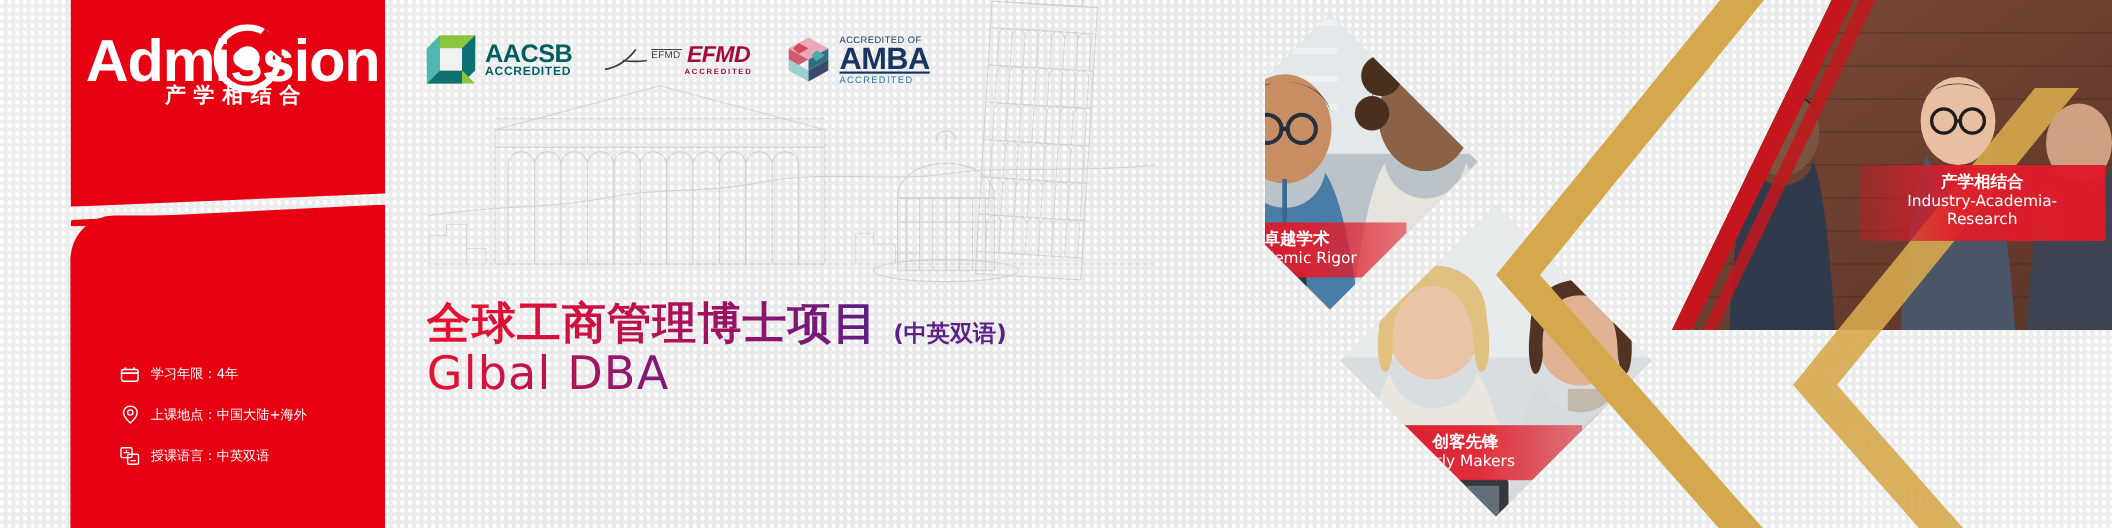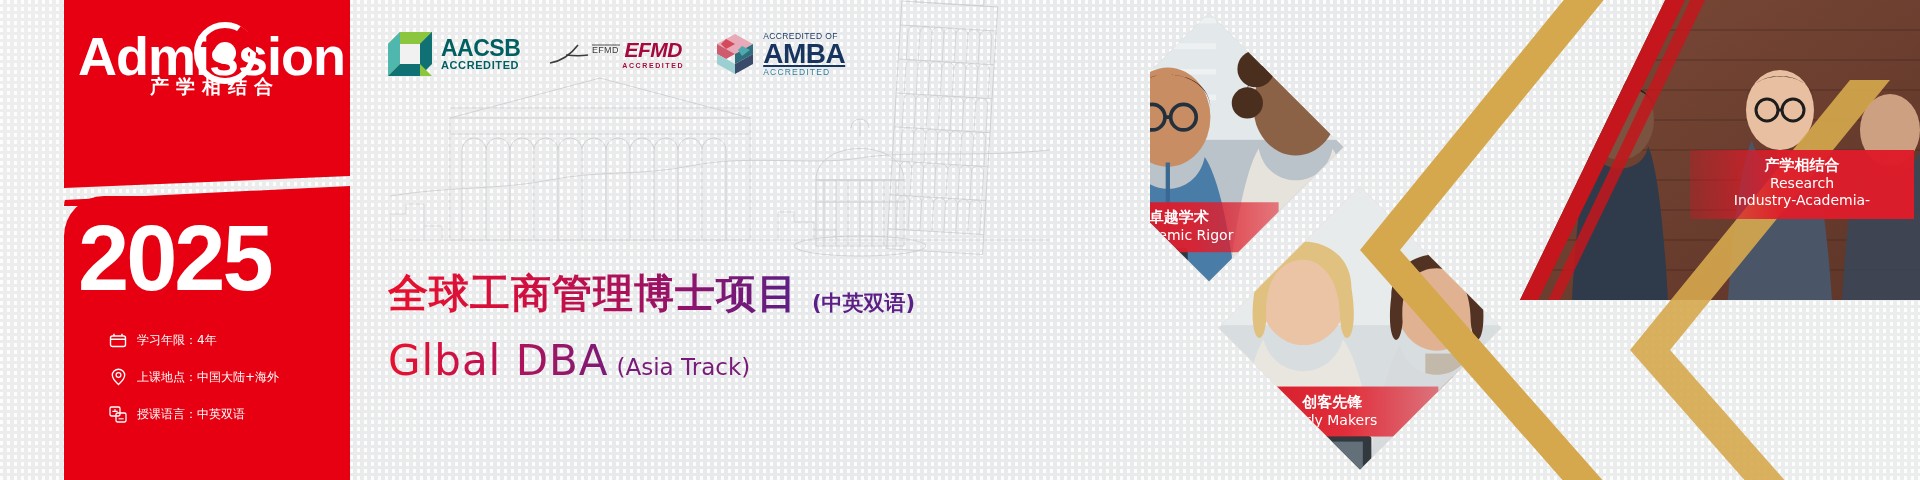--- a/index.html
+++ b/index.html
@@ -61,21 +61,21 @@
     font-family:"DejaVu Sans",sans-serif;letter-spacing:1px;
     background:linear-gradient(90deg,#1f1bb5 0%,#4a13a8 18%,#8b0f6e 34%,#cc1122 52%,#ef4415 66%,#f7941e 80%,#f5e23c 100%);
     -webkit-background-clip:text;background-clip:text;color:transparent;
     text-shadow:none;}
   .h2{position:absolute;left:388px;top:266px;z-index:7;display:flex;align-items:flex-end;}
   .h2 .m{font-size:40px;font-weight:bold;font-family:Liberation Mono, monospace;letter-spacing:1px;
     background:linear-gradient(90deg,#e8112d 0%,#d01040 34%,#9c1164 66%,#5b1f86 100%);
     -webkit-background-clip:text;background-clip:text;color:transparent;}
   .h2 .s{font-size:21px;font-weight:bold;font-family:"DejaVu Sans",sans-serif;color:#5b1f86;
     margin-left:14px;padding-bottom:4px;}
-  .h3{position:absolute;left:388px;top:336px;z-index:7;display:flex;align-items:flex-end;}
+  .h3{position:absolute;left:388px;top:315px;z-index:7;display:flex;align-items:flex-start;}
   .h3 .m{font-size:42px;font-family:"DejaVu Sans",sans-serif;letter-spacing:1px;
     background:linear-gradient(90deg,#e8112d 0%,#c01250 45%,#7a1a78 100%);
     -webkit-background-clip:text;background-clip:text;color:transparent;}
   .h3 .s{font-size:23px;font-family:"DejaVu Sans",sans-serif;color:#7a1a78;margin-left:8px;padding-bottom:5px;}
 
   
   .right{position:absolute;left:1150px;top:0;width:770px;height:480px;overflow:hidden;z-index:4;}
   .dia{position:absolute;transform:rotate(45deg);overflow:hidden;}
   .dia .inner{position:absolute;left:0;top:0;width:100%;height:100%;transform:rotate(-45deg) scale(1.42);}
   .gold{background:#d6a84e;}
@@ -204,21 +204,20 @@
   <div class="adm-logo">
     <div class="adm-word">Admission</div>
     <div class="adm-cn">产学相结合</div>
   </div>
   <svg class="adm-mark" viewBox="0 0 62 62">
     <circle cx="31" cy="31" r="28" fill="none" stroke="#fff" stroke-width="6"></circle>
     <circle cx="31" cy="31" r="11" fill="#fff"></circle>
     <rect x="27" y="0" width="30" height="12" fill="#e60012" transform="rotate(38 31 31)"></rect>
   </svg>
 
-  <div class="year">2025</div>
 
   <div class="info-list">
     <div class="info-row">
       <span class="info-ico">
         <svg width="18" height="16" viewBox="0 0 18 16">
             <rect x="1.5" y="4" width="15" height="10.5" rx="2" fill="none" stroke="#fff" stroke-width="1.4"></rect>
             <path d="M5 4 V1.8 M13 4 V1.8 M1.5 7.2 H16.5" stroke="#fff" stroke-width="1.4" fill="none"></path>
           </svg>
       </span>
       <span class="info-tx">学习年限：4年</span>
@@ -244,21 +243,20 @@
       <span class="info-tx">授课语言：中英双语</span>
     </div>
   </div>
 
   <div class="h2">
     <span class="m">全球工商管理博士项目</span>
     <span class="s">(中英双语)</span>
   </div>
   <div class="h3">
     <span class="m">Glbal DBA</span>
-    <span class="s">(Asia Track)</span>
   </div>
 
   <div class="right">
 
     <div class="bigslab">
       <svg width="430" height="300" viewBox="0 0 430 300">
         <defs>
           <clipPath id="slabclip">
               <polygon points="180,-10 440,-10 440,300 30,300"></polygon>
             </clipPath>
@@ -381,22 +379,22 @@
       <div class="label" style="bottom:36px;transform:rotate(-45deg) translate(0px,56px);width:212px;left:-6px;">
         <div class="cn">创客先锋</div>
         <div class="en">Early Makers</div>
       </div>
     </div>
 
     <div style="position:absolute;right:6px;top:150px;width:224px;text-align:center;color:#fff;z-index:9;
                 background:linear-gradient(90deg,rgba(210,20,34,.35) 0%,rgba(222,28,42,.95) 40%,rgba(222,28,42,.98) 100%);
                 padding:6px 6px 9px;box-sizing:border-box;font-family:'DejaVu Sans',sans-serif;">
       <div style="font-size:15px;font-weight:bold;line-height:1.25;">产学相结合</div>
+      <div style="font-size:14px;line-height:1.25;">Industry-Academia-</div>
       <div style="font-size:14px;line-height:1.25;">Research</div>
-      <div style="font-size:14px;line-height:1.25;">Industry-Academia-</div>
     </div>
 
     <svg width="770" height="480" viewBox="0 0 770 480" style="position:absolute;left:0;top:0;z-index:7;pointer-events:none;">
       <path d="M430 -20 L470 -20 L250 250 L470 500 L430 500 L210 250 Z" fill="#d6a84e"></path>
       <path d="M700 80 L740 80 L520 350 L740 600 L700 600 L480 350 Z" fill="#d6a84e" opacity=".9"></path>
     </svg>
   </div>
 
 </div>
 

